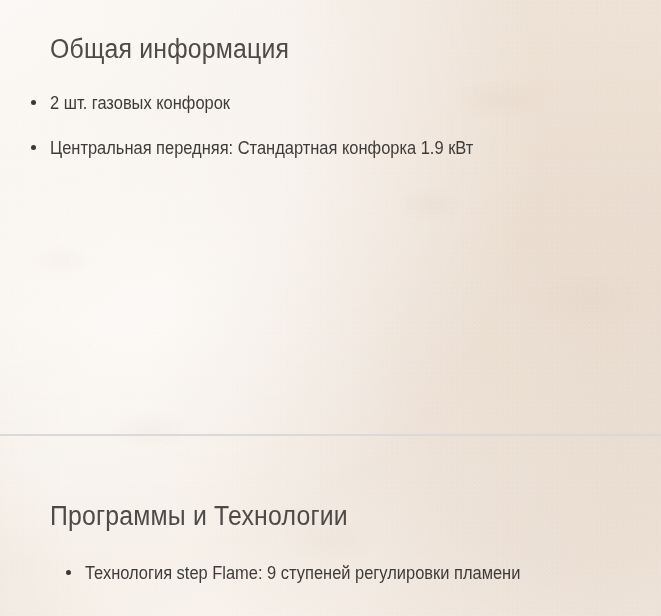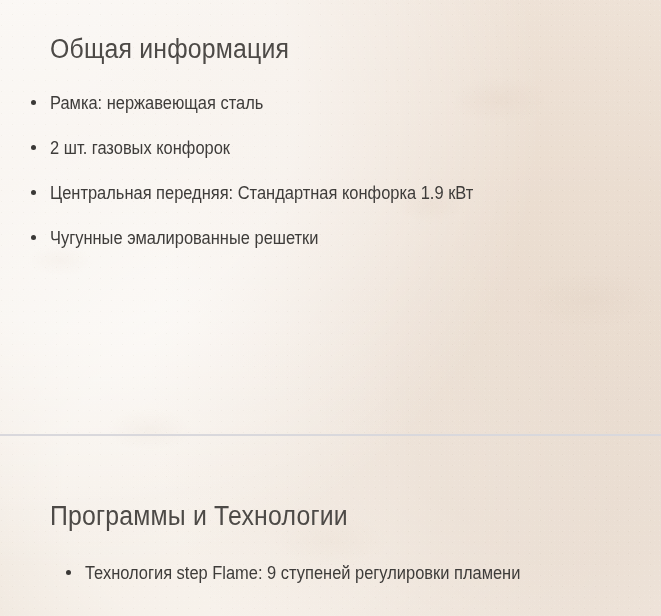--- a/index.html
+++ b/index.html
@@ -132,33 +132,25 @@
   <div id="grain"></div>
 </div>
 
 <div class="content">
 
   <h2 class="section-heading" id="heading-general">Общая информация</h2>
 
   <ul class="bullet-list" id="list-general">
     <li class="bullet-item">
       <span class="bullet-dot"></span>
-      <span class="bullet-text">Рамка: нержавеющая сталь</span>
-    </li>
-    <li class="bullet-item">
-      <span class="bullet-dot"></span>
       <span class="bullet-text">2 шт. газовых конфорок</span>
     </li>
     <li class="bullet-item">
       <span class="bullet-dot"></span>
       <span class="bullet-text">Центральная передняя: Стандартная конфорка 1.9 кВт</span>
-    </li>
-    <li class="bullet-item">
-      <span class="bullet-dot"></span>
-      <span class="bullet-text">Чугунные эмалированные решетки</span>
     </li>
   </ul>
 
   <div id="section-divider"></div>
 
   <h2 class="section-heading" id="heading-programs">Программы и Технологии</h2>
 
   <ul class="bullet-list" id="list-programs">
     <li class="bullet-item">
       <span class="bullet-dot"></span>

